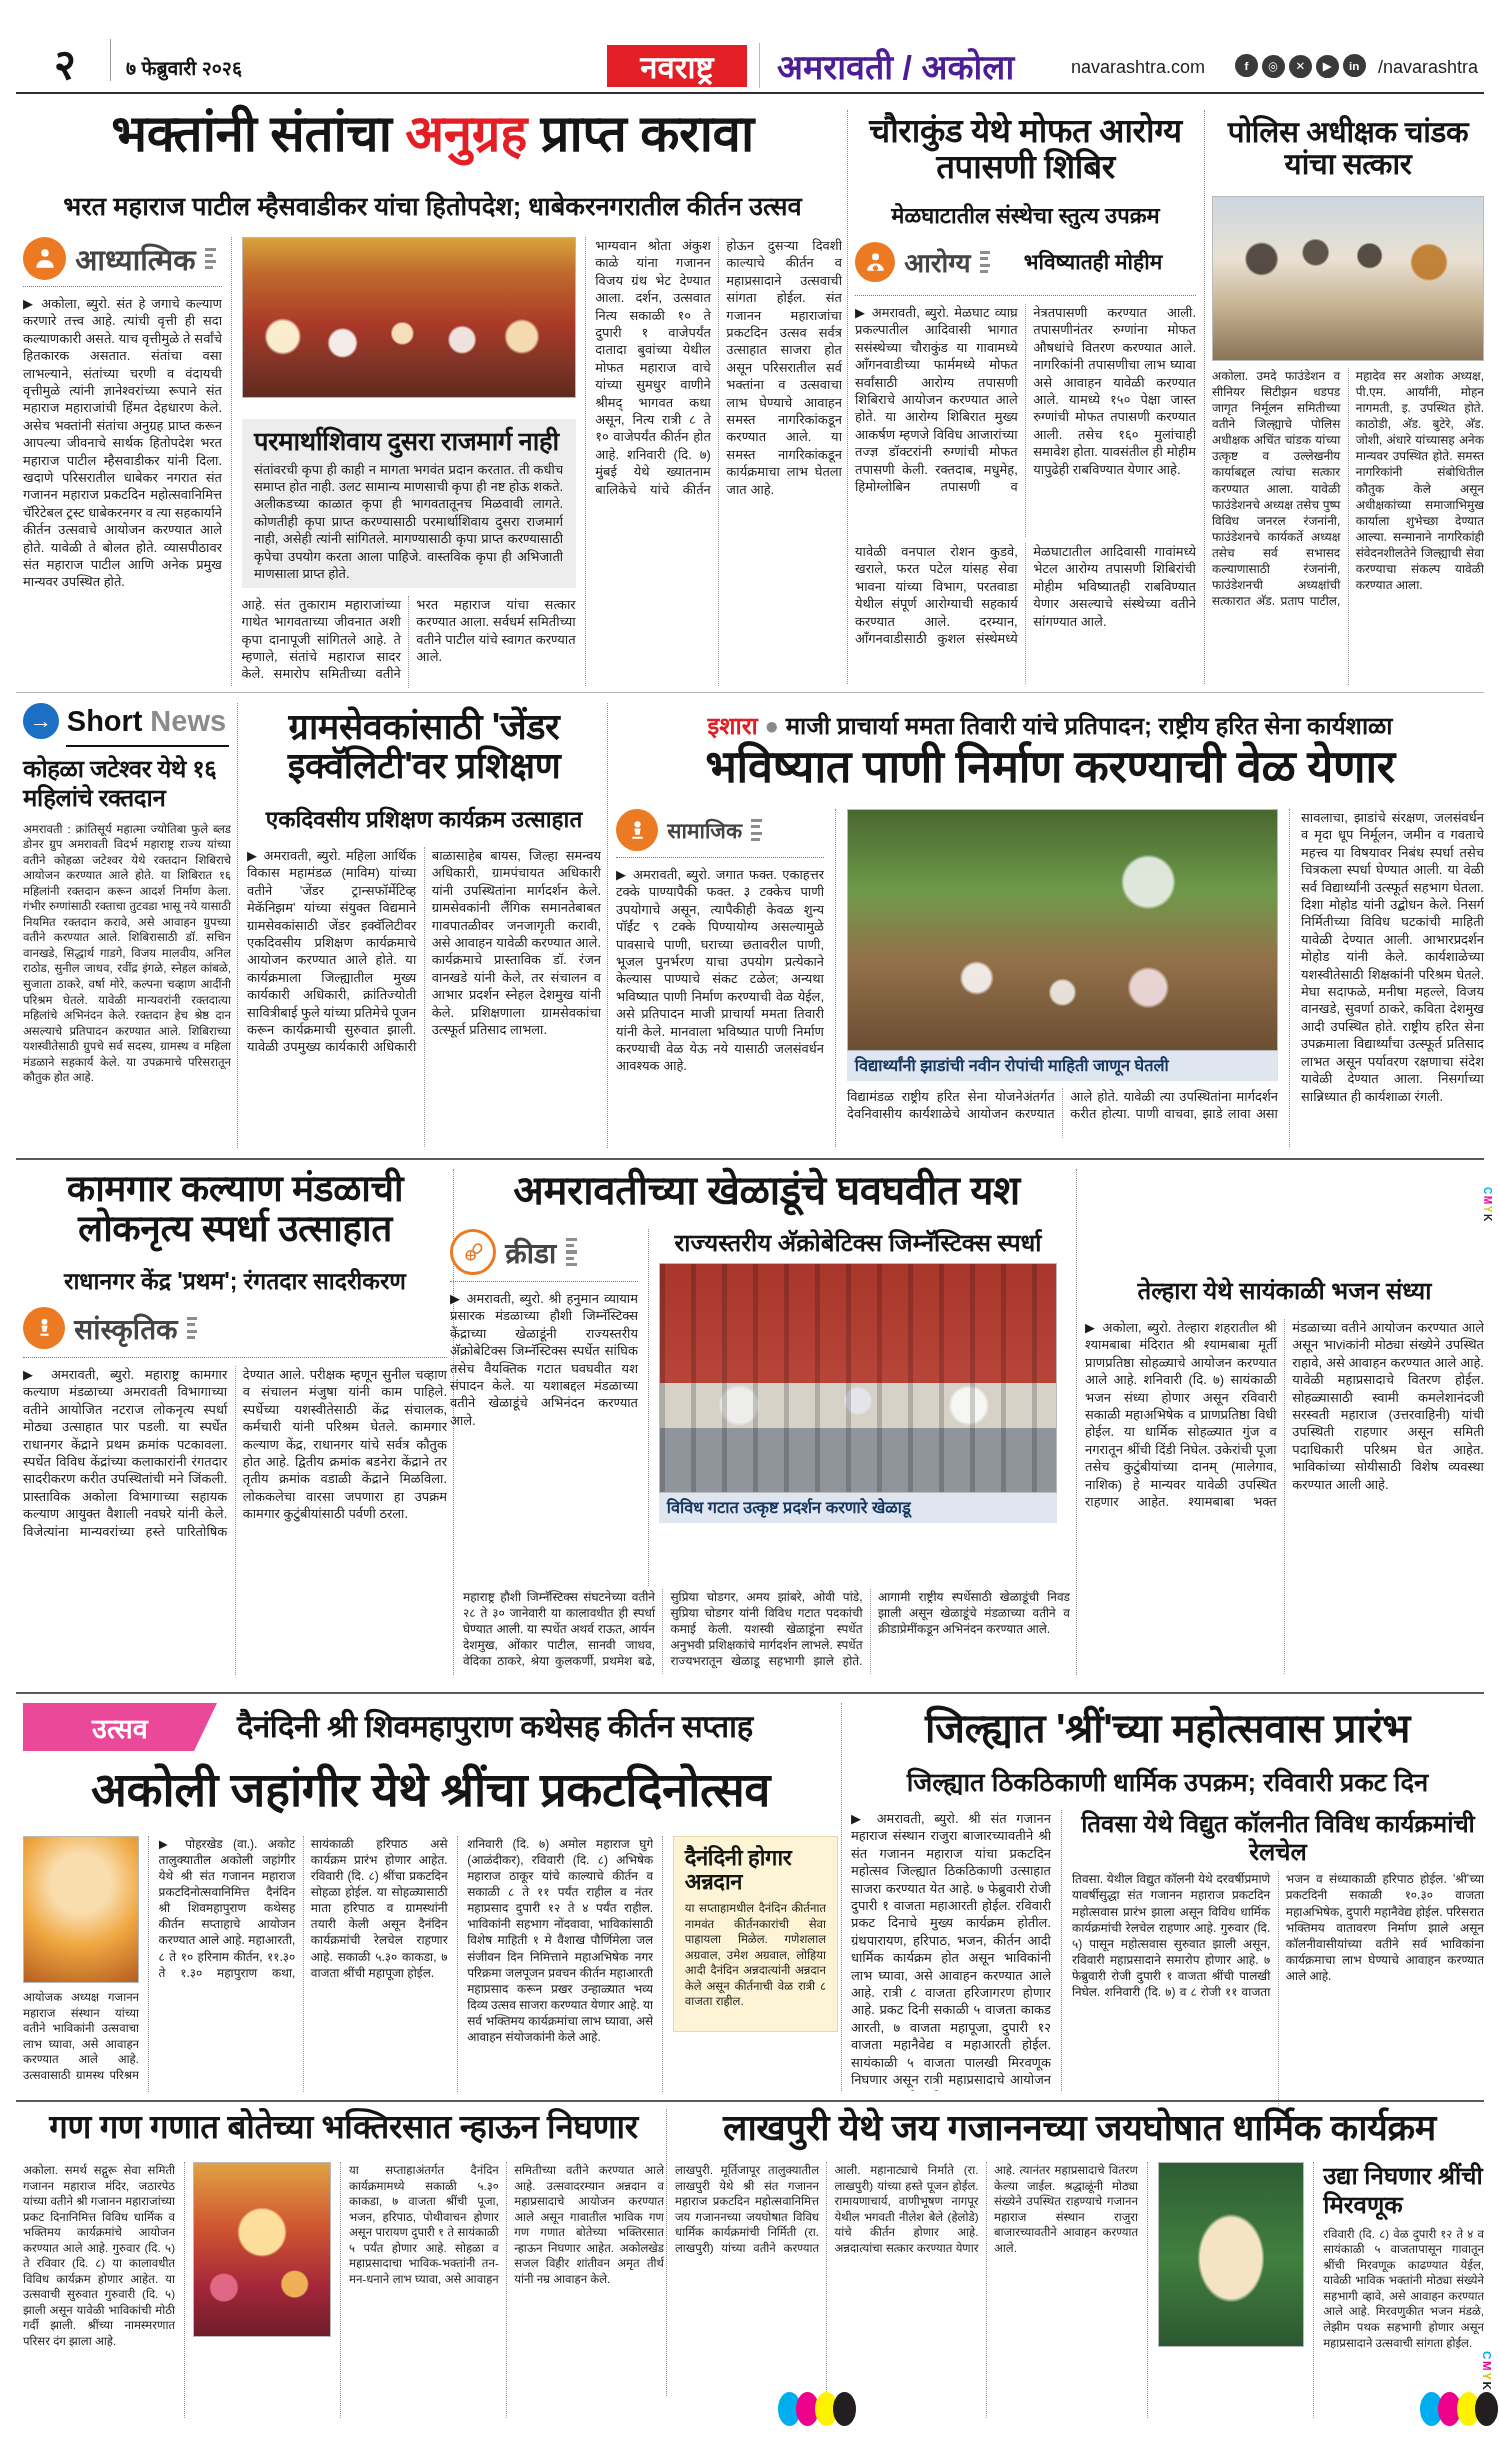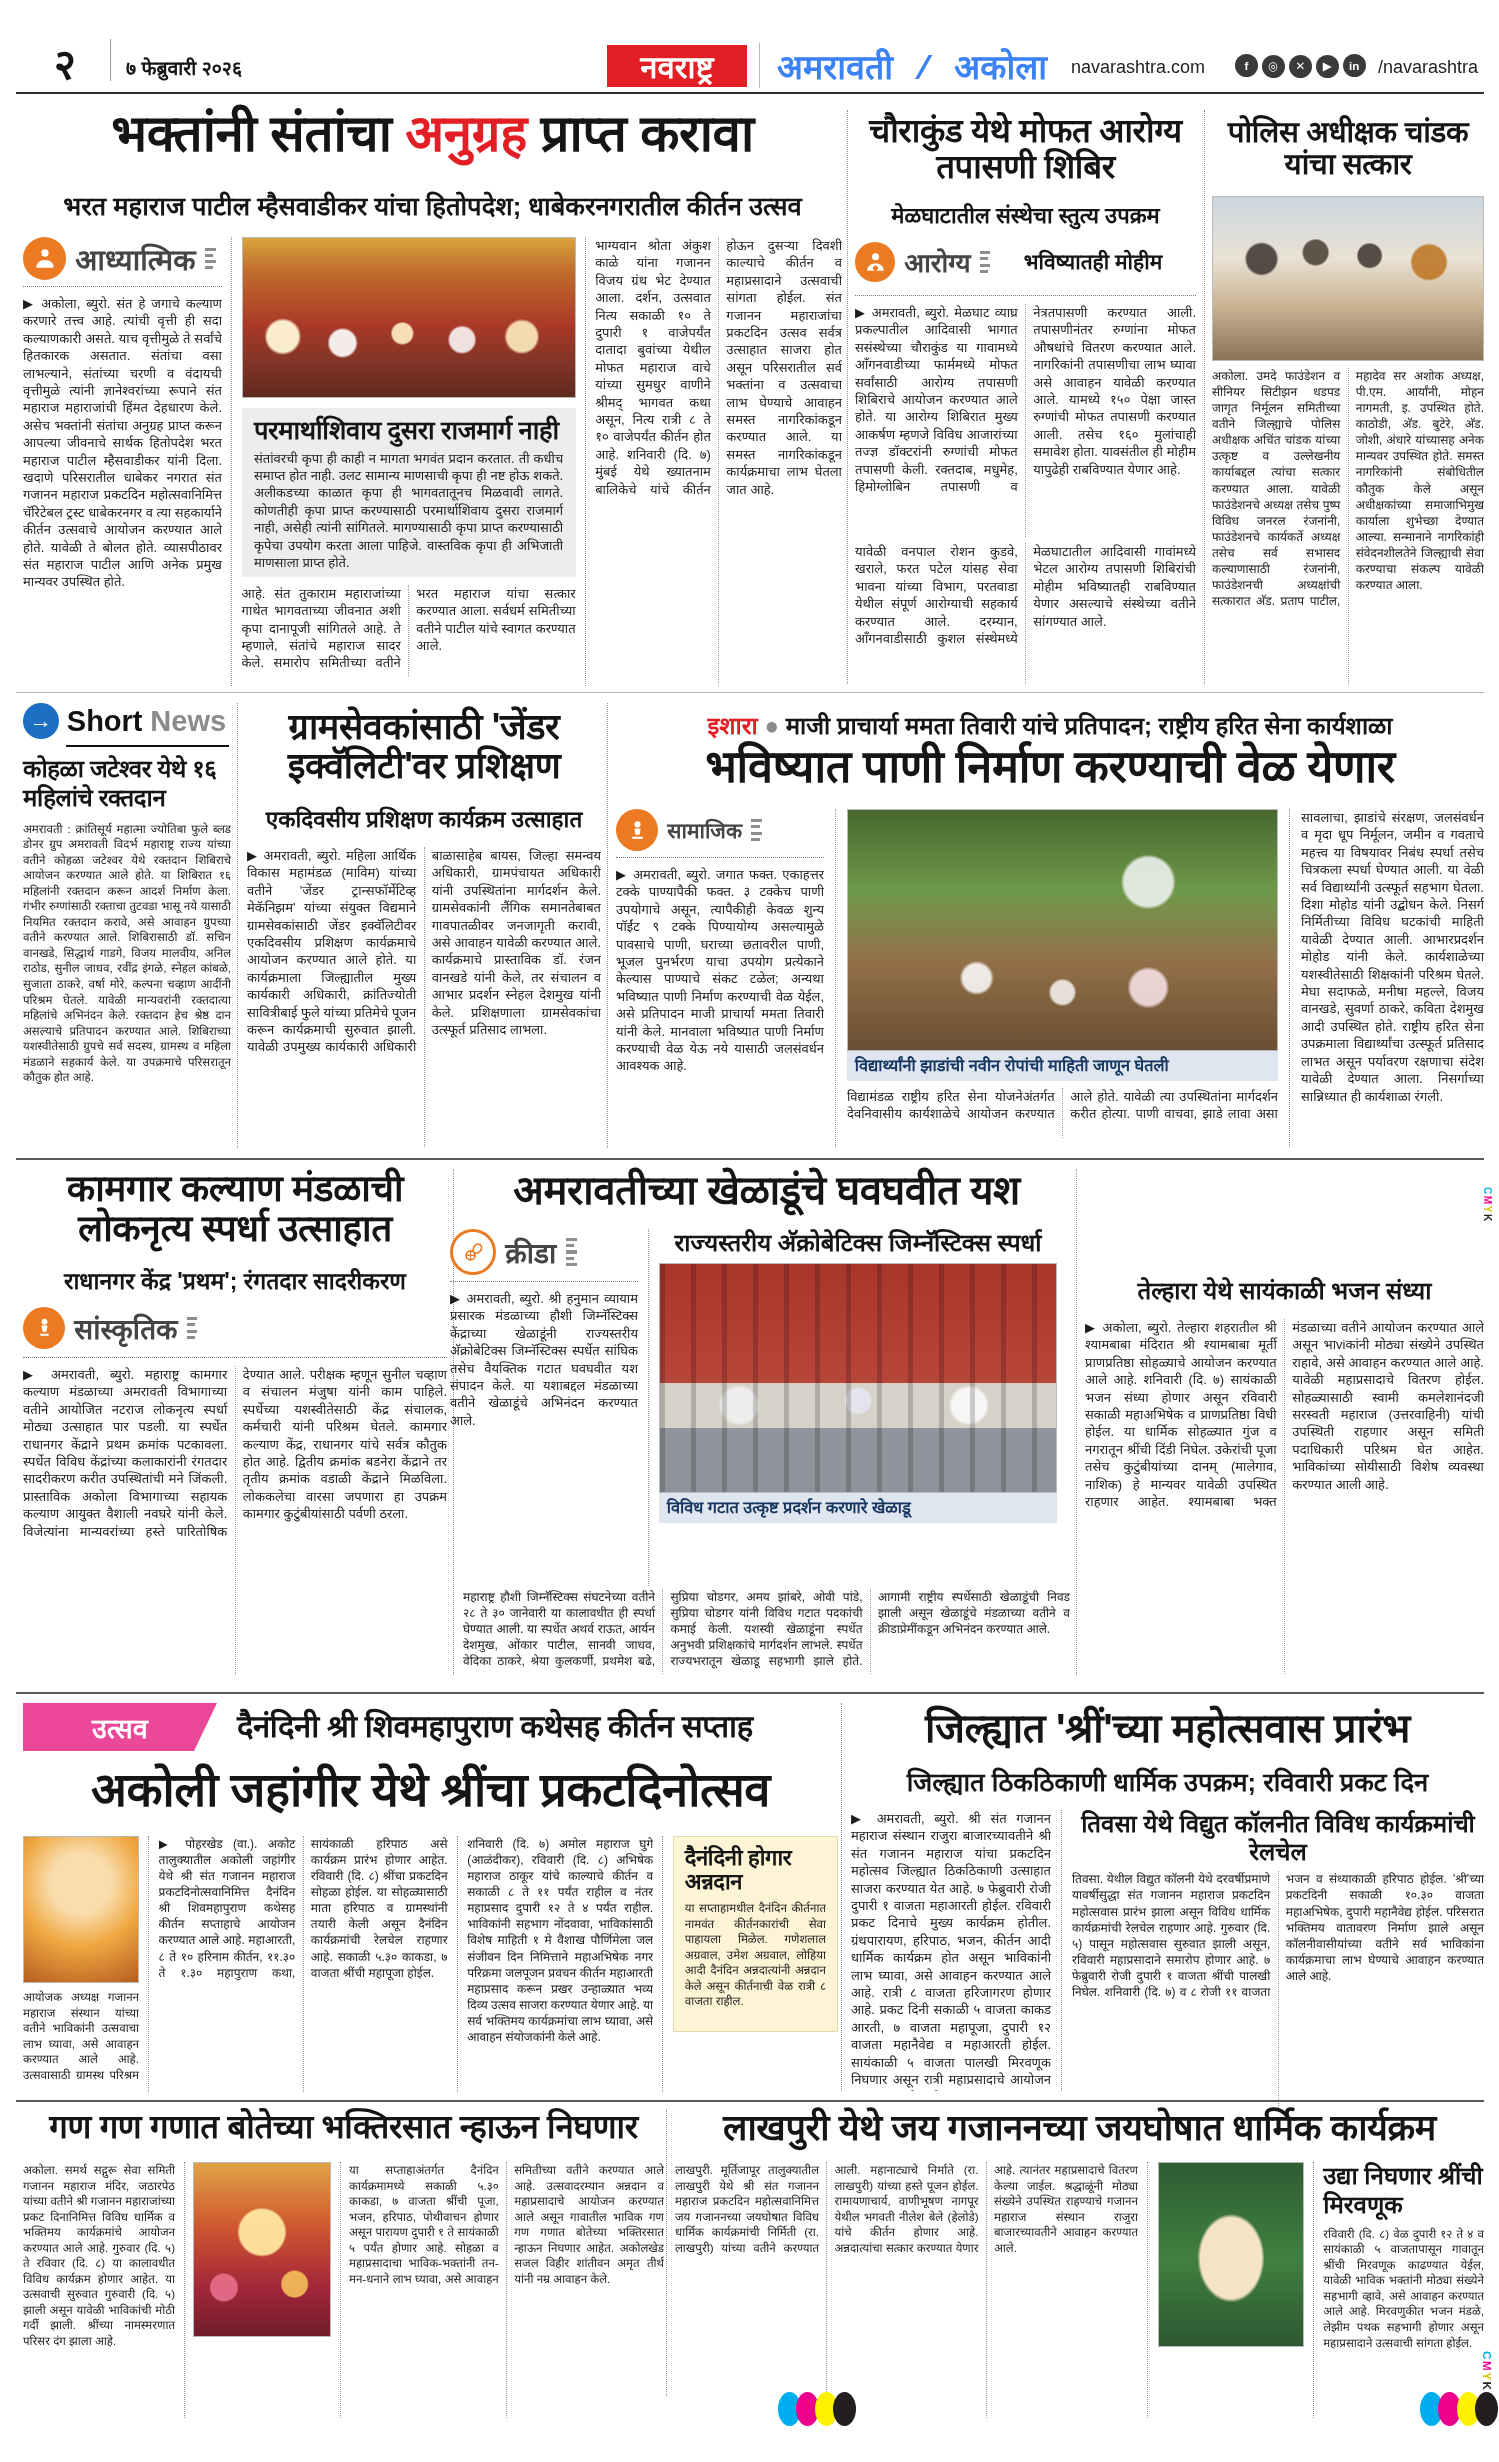--- a/index.html
+++ b/index.html
@@ -12,21 +12,21 @@
   .sub{font-weight:800;line-height:1.15;}
   .bt{font-size:13px;line-height:1.34;text-align:justify;color:#1c1c1c;overflow:hidden;}
   .bt-sm{font-size:11.6px;line-height:1.34;text-align:justify;color:#1c1c1c;overflow:hidden;}
   .c2{column-count:2;column-gap:15.5px;column-rule:0.8px dotted #9b9b9b;}
   .c3{column-count:3;column-gap:15.5px;column-rule:0.8px dotted #9b9b9b;}
   .vdot{border-left:0.8px dotted #8f8f8f;width:0;}
   .hrule{background:#5a5a5a;height:1.6px;}
   .hrule-lt{background:#b5b5b5;height:0.8px;}
   
   .masthead{background:#e31e25;color:#fff;font-weight:800;display:flex;align-items:center;justify-content:center;}
-  .edition{font-weight:800;color:#3b82f6;border-left:1.6px solid #b9b9b9;padding-left:17px;display:flex;align-items:center;font-family:Liberation Mono, monospace;}
+  .edition{font-weight:800;color:#4c1d95;border-left:1.6px solid #b9b9b9;padding-left:17px;display:flex;align-items:center;}
   .soc{width:23px;height:23px;border-radius:50%;background:#3a3a3a;color:#fff;display:inline-flex;
        align-items:center;justify-content:center;font-size:11.6px;font-weight:700;margin-right:3.9px;}
   
   .badge{display:flex;align-items:center;gap:9.3px;}
   .bcirc{width:43px;height:43px;border-radius:50%;background:#ec7a22;flex:0 0 auto;
          display:flex;align-items:center;justify-content:center;}
   .bcirc.white{background:#fff;border:3.1px solid #ec7a22;}
   .blabel{font-weight:800;color:#454545;}
   .mlines{display:flex;flex-direction:column;gap:3.1px;}
   .mlines i{display:block;height:3.1px;background:#8d8d8d;}
@@ -119,21 +119,21 @@
             <i style="width:11px"></i>
             <i style="width:8.5px"></i>
           </span>
       </div>
       <div class="bund"></div>
       <div class="bt" style="margin-top:7.8px;height:371px;">▶ अकोला, ब्युरो. संत हे जगाचे कल्याण करणारे तत्त्व आहे. त्यांची वृत्ती ही सदा कल्याणकारी असते. याच वृत्तीमुळे ते सर्वांचे हितकारक असतात. संतांचा वसा लाभल्याने, संतांच्या चरणी व वंदायची वृत्तीमुळे त्यांनी ज्ञानेश्वरांच्या रूपाने संत महाराज महाराजांची हिंमत देहधारण केले. असेच भक्तांनी संतांचा अनुग्रह प्राप्त करून आपल्या जीवनाचे सार्थक हितोपदेश भरत महाराज पाटील म्हैसवाडीकर यांनी दिला. खदाणे परिसरातील धाबेकर नगरात संत गजानन महाराज प्रकटदिन महोत्सवानिमित्त चॅरिटेबल ट्रस्ट धाबेकरनगर व त्या सहकार्याने कीर्तन उत्सवाचे आयोजन करण्यात आले होते. यावेळी ते बोलत होते. व्यासपीठावर संत महाराज पाटील आणि अनेक प्रमुख मान्यवर उपस्थित होते.</div>
     </div>
     <div class="vdot" style="margin:0 9.3px;"></div>
     <div style="width:334px;flex:0 0 auto;">
       <div class="ph ph-festival" style="width:334px;height:161px;"></div>
-      <div class="graybox" style="width:334px;margin-top:10px;height:169px;">
+      <div class="graybox" style="width:334px;margin-top:21px;height:169px;">
         <div class="hl" style="font-size:25.6px;margin-bottom:4.7px;">परमार्थाशिवाय दुसरा राजमार्ग नाही</div>
         <div class="bt" style="height:123px;">संतांवरची कृपा ही काही न मागता भगवंत प्रदान करतात. ती कधीच समाप्त होत नाही. उलट सामान्य माणसाची कृपा ही नष्ट होऊ शकते. अलीकडच्या काळात कृपा ही भागवतातूनच मिळवावी लागते. कोणतीही कृपा प्राप्त करण्यासाठी परमार्थाशिवाय दुसरा राजमार्ग नाही, असेही त्यांनी सांगितले. मागण्यासाठी कृपा प्राप्त करण्यासाठी कृपेचा उपयोग करता आला पाहिजे. वास्तविक कृपा ही अभिजाती माणसाला प्राप्त होते.</div>
       </div>
       <div class="bt c2" style="margin-top:7.8px;height:92px;">आहे. संत तुकाराम महाराजांच्या गाथेत भागवताच्या जीवनात अशी कृपा दानापूजी सांगितले आहे. ते म्हणाले, संतांचे महाराज सादर केले. समारोप समितीच्या वतीने भरत महाराज यांचा सत्कार करण्यात आला. सर्वधर्म समितीच्या वतीने पाटील यांचे स्वागत करण्यात आले.</div>
     </div>
     <div class="vdot" style="margin:0 9.3px;"></div>
     <div class="bt c2" style="flex:1;height:449px;">भाग्यवान श्रोता अंकुश काळे यांना गजानन विजय ग्रंथ भेट देण्यात आला. दर्शन, उत्सवात नित्य सकाळी १० ते दुपारी १ वाजेपर्यंत दातादा बुवांच्या येथील मोफत महाराज वाचे यांच्या सुमधुर वाणीने श्रीमद् भागवत कथा असून, नित्य रात्री ८ ते १० वाजेपर्यंत कीर्तन होत आहे. शनिवारी (दि. ७) मुंबई येथे ख्यातनाम बालिकेचे यांचे कीर्तन होऊन दुसऱ्या दिवशी काल्याचे कीर्तन व महाप्रसादाने उत्सवाची सांगता होईल. संत गजानन महाराजांचा प्रकटदिन उत्सव सर्वत्र उत्साहात साजरा होत असून परिसरातील सर्व भक्तांना व उत्सवाचा लाभ घेण्याचे आवाहन समस्त नागरिकांकडून करण्यात आले. या समस्त नागरिकांकडून कार्यक्रमाचा लाभ घेतला जात आहे.</div>
   </div>
 
   <div class="abs vdot" style="left:847px;top:110px;height:574px;"></div>

